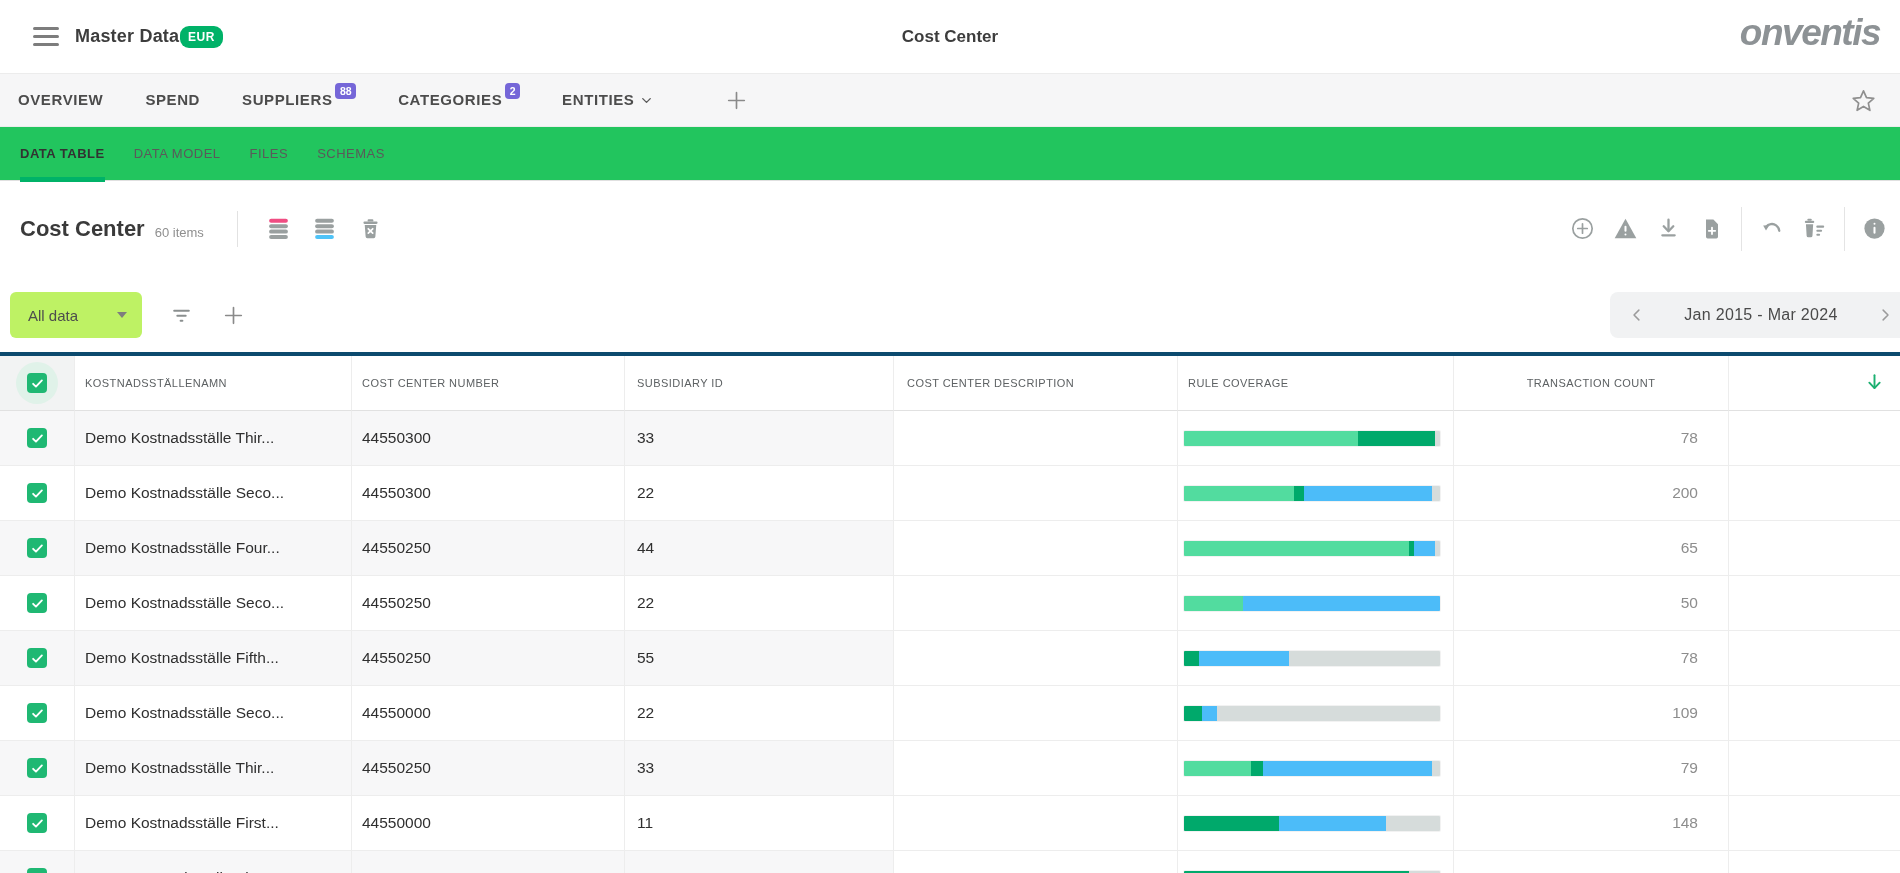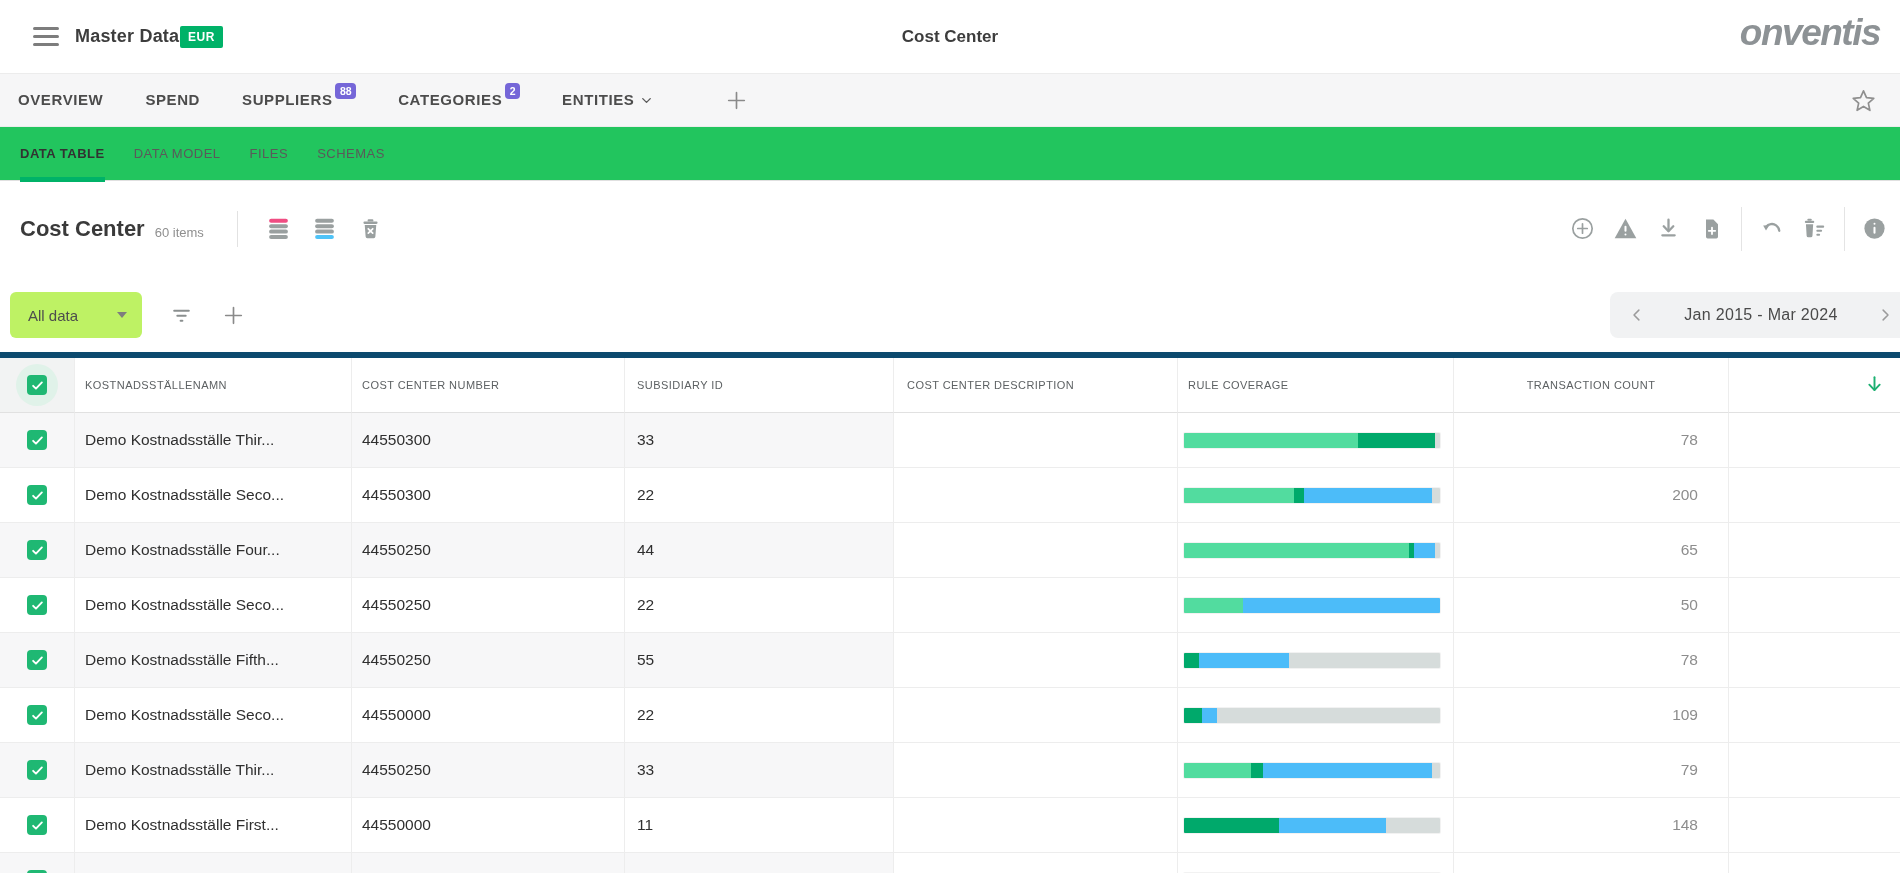--- a/index.html
+++ b/index.html
@@ -12,21 +12,21 @@
     font-family:"Liberation Sans","DejaVu Sans",sans-serif;color:#333}
 
   
   .topbar{position:absolute;top:0;left:0;right:0;height:73px;background:#fff}
   .hamburger{position:absolute;left:33px;top:27px;width:26px;height:19px;display:flex;
     flex-direction:column;justify-content:space-between;cursor:pointer}
   .hamburger span{display:block;height:3px;background:#7d7d7d;border-radius:2px}
   .app-title{position:absolute;left:75px;top:0;height:73px;line-height:73px;
     font-size:18px;font-weight:700;color:#3d3d3d;letter-spacing:.2px}
   .eur-badge{position:absolute;left:180px;top:26px;height:22px;line-height:22px;padding:0 8px;
-    border-radius:2px;background:var(--accent);color:#fff;font-size:12px;font-weight:700;letter-spacing:.5px}
+    border-radius:9px;background:var(--accent);color:#fff;font-size:12px;font-weight:700;letter-spacing:.5px}
   .center-title{position:absolute;left:0;right:0;top:0;height:73px;line-height:73px;text-align:center;
     font-size:17px;font-weight:700;color:#3d3d3d}
   .logo{position:absolute;right:20px;top:12px;font-size:37px;font-weight:700;font-style:italic;
     color:#8d9295;letter-spacing:-1.5px}
 
   
   .navbar{position:absolute;top:73px;left:0;right:0;height:54px;background:#f6f6f7;
     border-top:1px solid #ececec;border-bottom:1px solid #ececec;display:flex;align-items:center;padding-left:18px}
   .nav-item{display:flex;align-items:flex-start;margin-right:42px;cursor:pointer}
   .nav-label{font-size:15px;font-weight:700;color:#4c4c4c;letter-spacing:.6px;line-height:20px}
@@ -67,21 +67,21 @@
   .scope-caret{width:0;height:0;border-left:5px solid transparent;border-right:5px solid transparent;
     border-top:6px solid #7e7e7e;margin-right:15px}
   .filter-icon,.add-filter{margin-left:27px;display:flex;cursor:pointer}
   .date-pill{position:absolute;right:-10px;top:5px;width:300px;height:46px;background:#f1f2f3;
     border-radius:8px;display:flex;align-items:center}
   .date-prev{margin-left:18px;display:flex;cursor:pointer}
   .date-next{margin-right:16px;display:flex;cursor:pointer}
   .date-label{flex:1;text-align:center;font-size:16px;color:#4a4a4a;letter-spacing:.3px}
 
   
-  .table{position:absolute;top:352px;left:0;right:0;bottom:0;overflow:hidden;border-top:6px solid #0c4a6e}
+  .table{position:absolute;top:352px;left:0;right:0;bottom:0;overflow:hidden;border-top:4px solid #0c4a6e}
   .trow{display:grid;grid-template-columns:75px 277px 273px 269px 284px 276px 275px 1fr;height:55px}
   .cell{display:flex;align-items:center;border-right:1px solid #ededed;overflow:hidden;white-space:nowrap}
   .thead .cell{font-size:11px;color:#5d6163;letter-spacing:.45px;border-bottom:1px solid #e1e1e1;background:#fff}
   .thead .c0{background:#f2f3f3}
   .row .cell{border-bottom:1px solid #ededed;font-size:15.5px;color:#2f2f2f;background:#fff}
   .row.stripe .c0,.row.stripe .c1,.row.stripe .c2,.row.stripe .c3{background:#f7f7f8}
   .c0{justify-content:center}
   .c1{padding-left:10px}.c2{padding-left:10px}.c3{padding-left:12px}.c4{padding-left:13px}
   .thead .c5{padding-left:10px}.row .c5{padding-left:6px}
   .c6{justify-content:flex-end;padding-right:30px}

